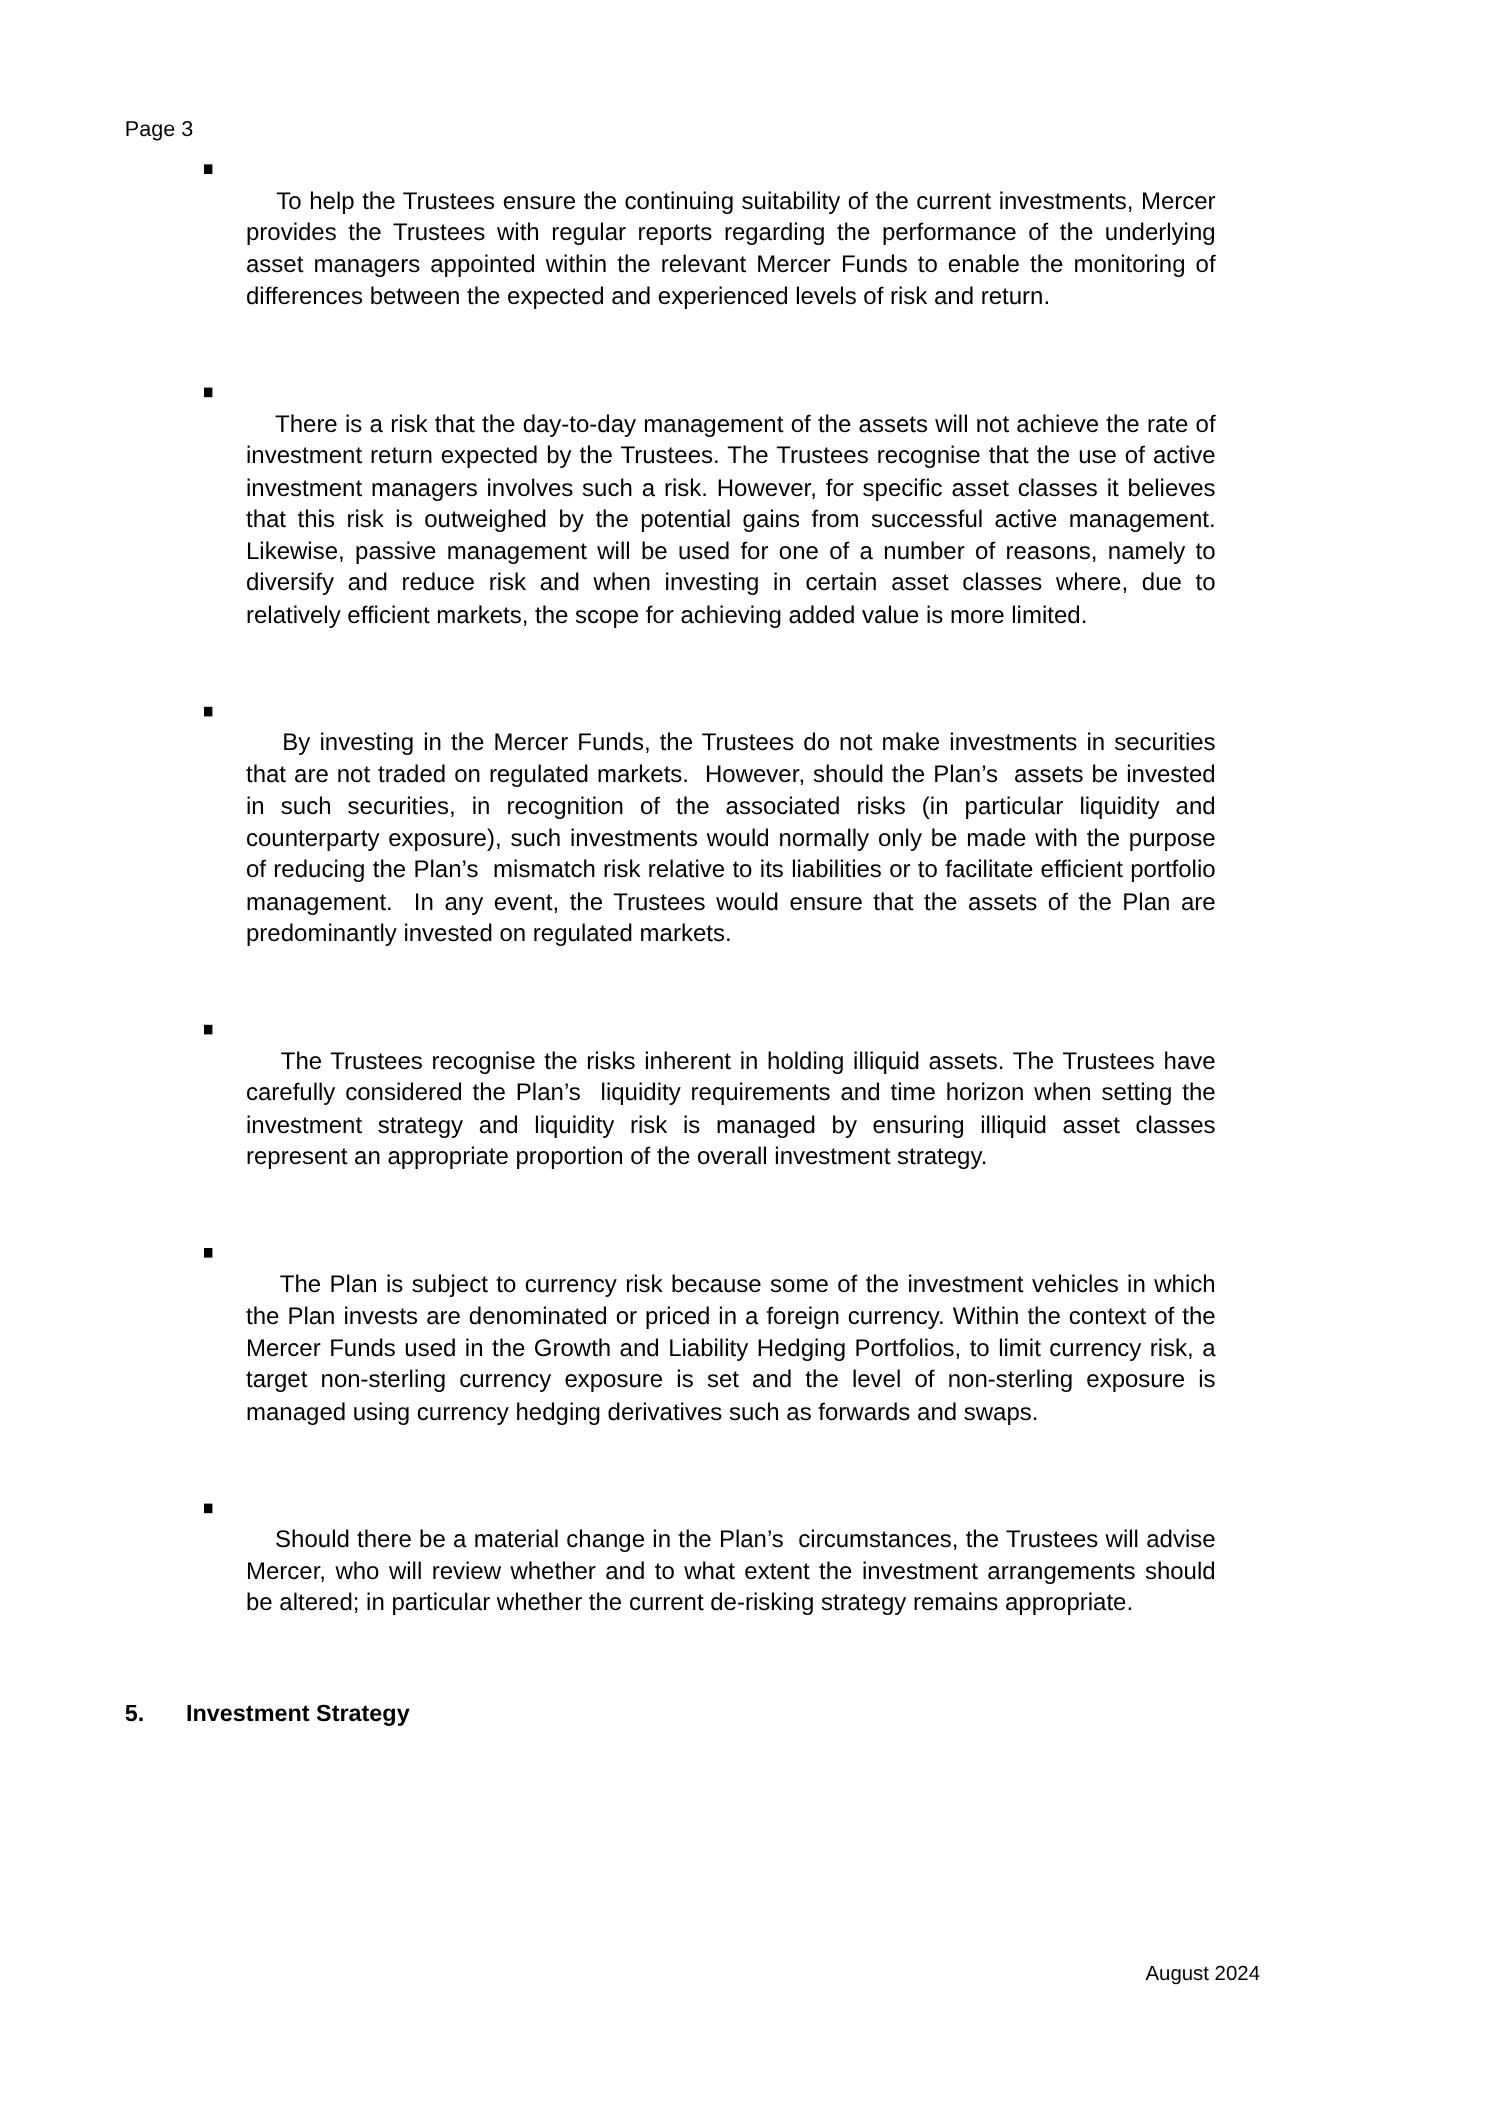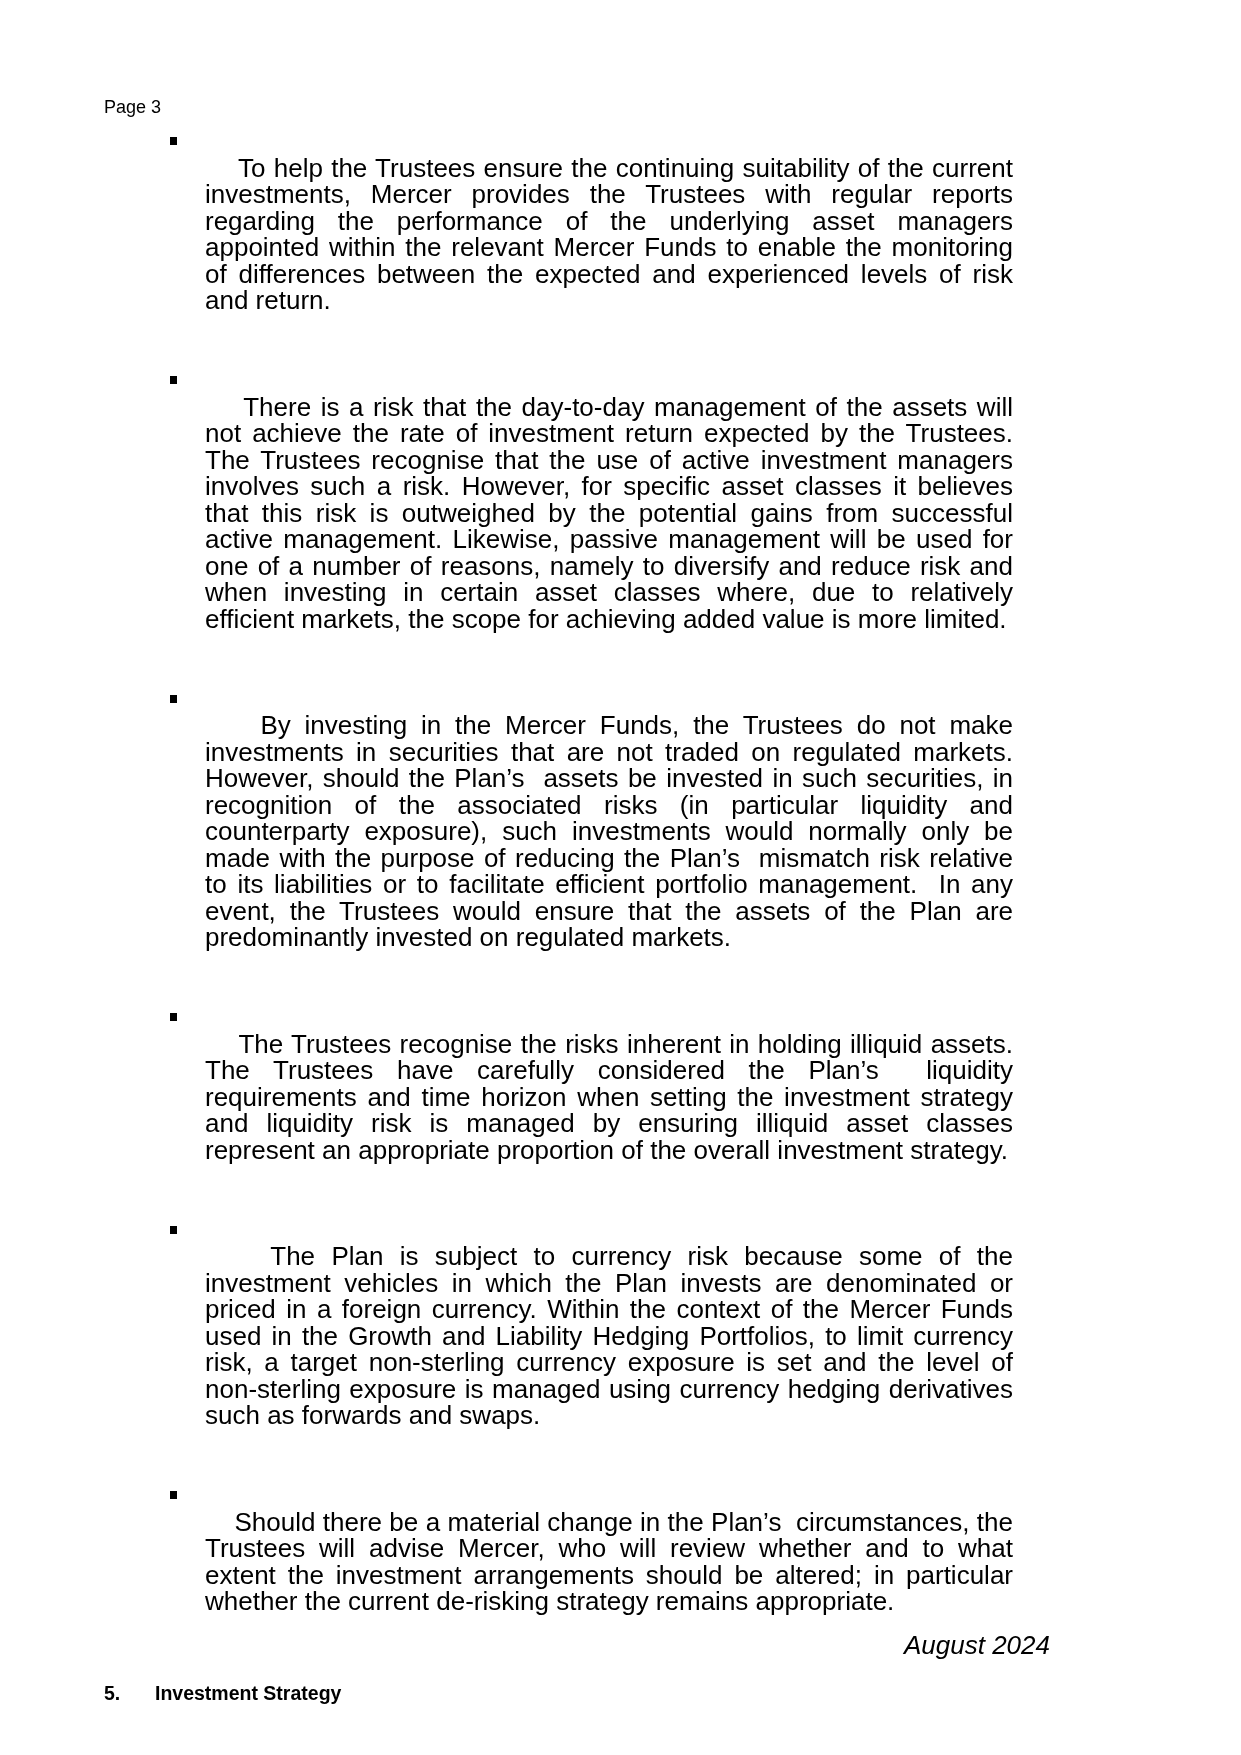--- a/index.html
+++ b/index.html
@@ -27,21 +27,21 @@
   .content {
     position: absolute;
     left: 104px;
     top: 128px;
     width: 909px;
     display: flow-root;
   }
   .bullet-item {
     position: relative;
     padding-left: 101px;
-    font-size: 26px;
+    font-size: 20px;
     line-height: 26.5px;
     text-align: justify;
     white-space: pre-wrap;
     margin: 27px 0 0 0;
   }
   .bullet-item.first { margin-top: 0; }
   .bullet-marker {
     position: absolute;
     left: 66px;
     top: 9px;
@@ -60,24 +60,23 @@
   .section-number {
     flex: 0 0 51px;
   }
   .section-title {
     flex: 1;
   }
   .footer-date {
     position: absolute;
     top: 1632px;
     right: 191px;
-    font-size: 26px;
+    font-size: 17px;
     line-height: 26px;
     white-space: pre-wrap;
-    font-style: italic;
   }
 </style>
 </head>
 <body>
 
 <div class="page-label">Page 3</div>
 
 <div class="content">
 
   <div class="bullet-item first">

